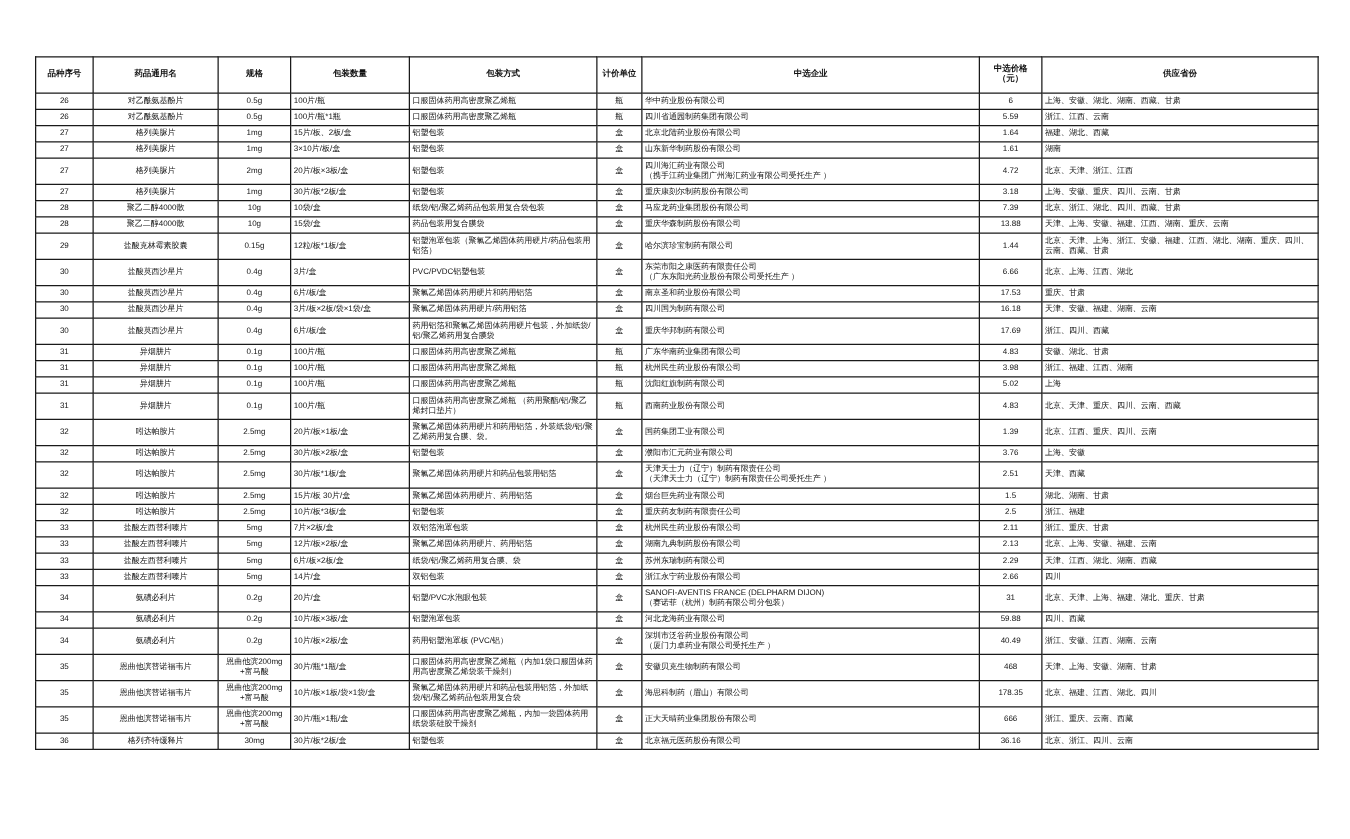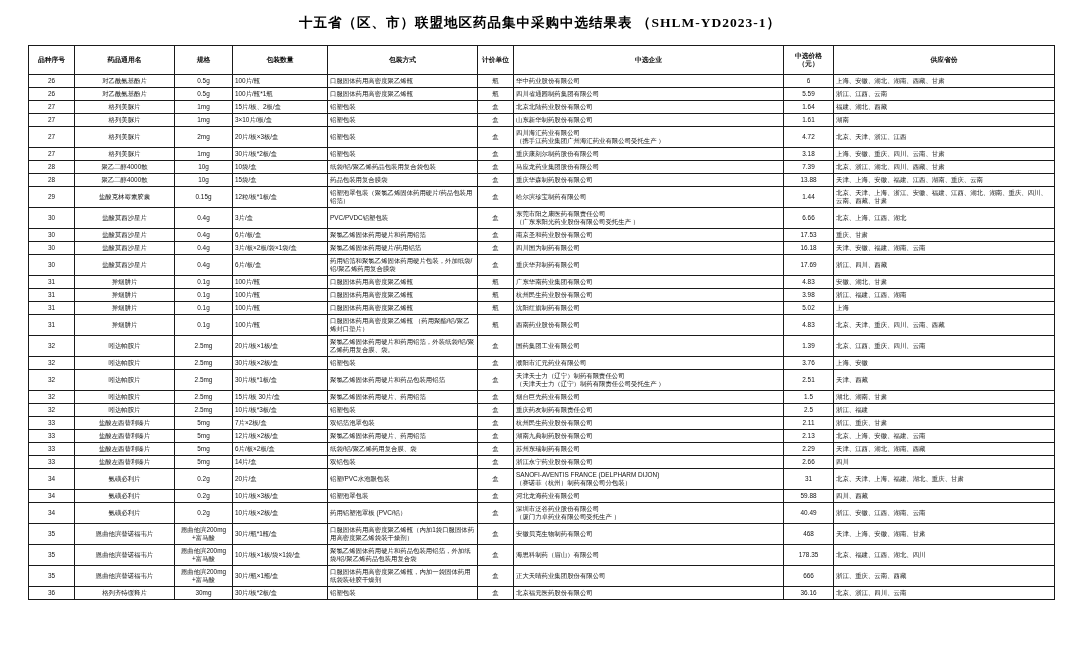--- a/index.html
+++ b/index.html
@@ -50,21 +50,20 @@
   col.c6{width:270px;} col.c7{width:50px;} col.c8{width:221px;}
   
   td:nth-child(1),td:nth-child(2),td:nth-child(3),
   td:nth-child(6),td:nth-child(8){text-align:center;}
   td:nth-child(4),td:nth-child(5),td:nth-child(7),td:nth-child(9){text-align:left;}
 </style>
 </head>
 <body>
 
 <div class="page">
-  <h1 class="doc-title">十五省（区、市）联盟地区药品集中采购中选结果表 （SHLM-YD2023-1）</h1>
   <table class="results">
     <colgroup>
       <col class="c0">
         <col class="c1">
         <col class="c2">
         <col class="c3">
       <col class="c4">
         <col class="c5">
         <col class="c6">
         <col class="c7">

